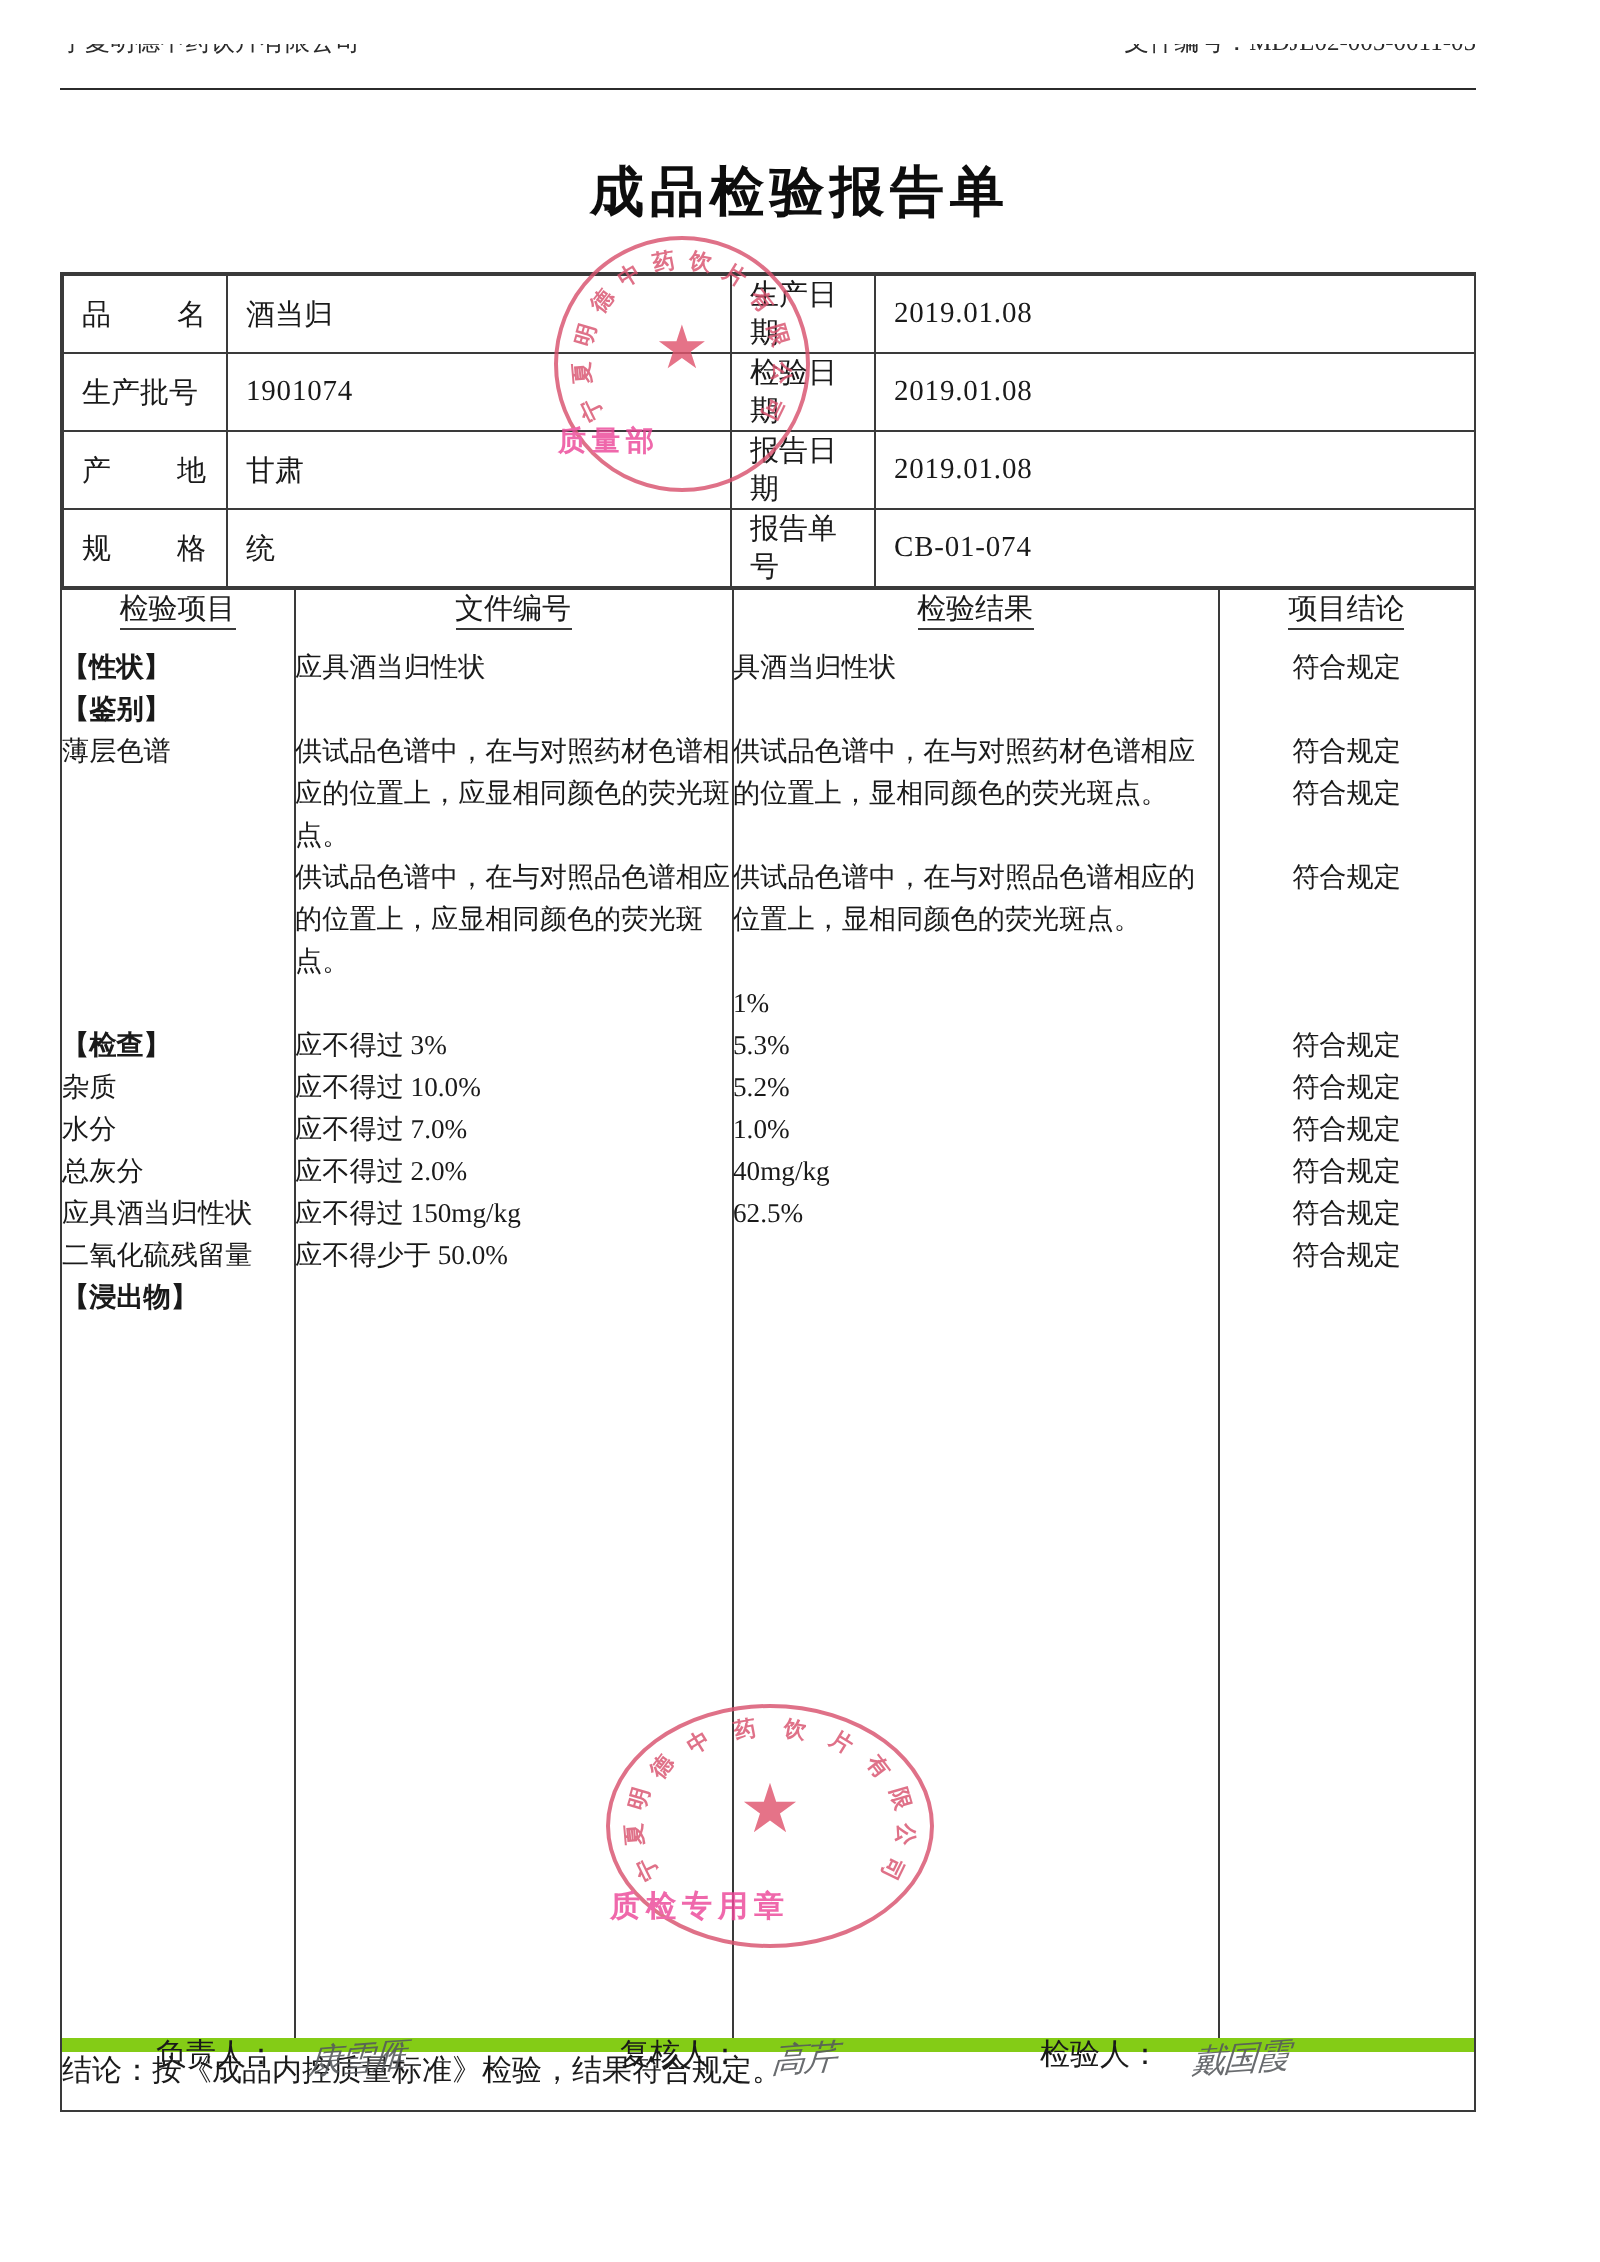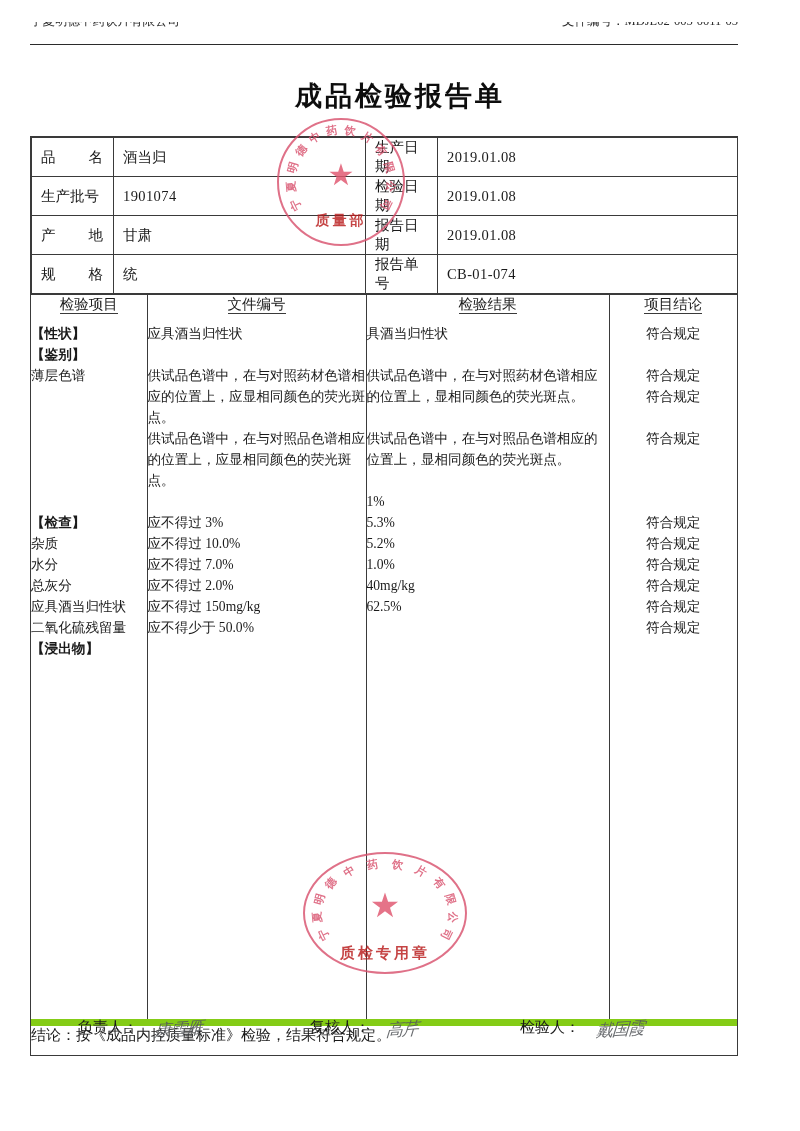--- a/index.html
+++ b/index.html
@@ -212,24 +212,23 @@
     transform: translate(-50%, -50%);
     color: #e0556e;
     font-size: 34px;
     line-height: 1;
   }
   .seal .bottom-text {
     position: absolute;
     left: 0;
     right: 0;
     bottom: 9px;
-    text-align: center;
     font-size: 15px;
     font-weight: 700;
-    color: #b91c1c;
+    color: #ec4899;
     letter-spacing: 3px;
   }
 
   #seal-top {
     left: 277px;
     top: 118px;
     width: 124px;
     height: 124px;
   }
   #seal-top .star { font-size: 30px; }

